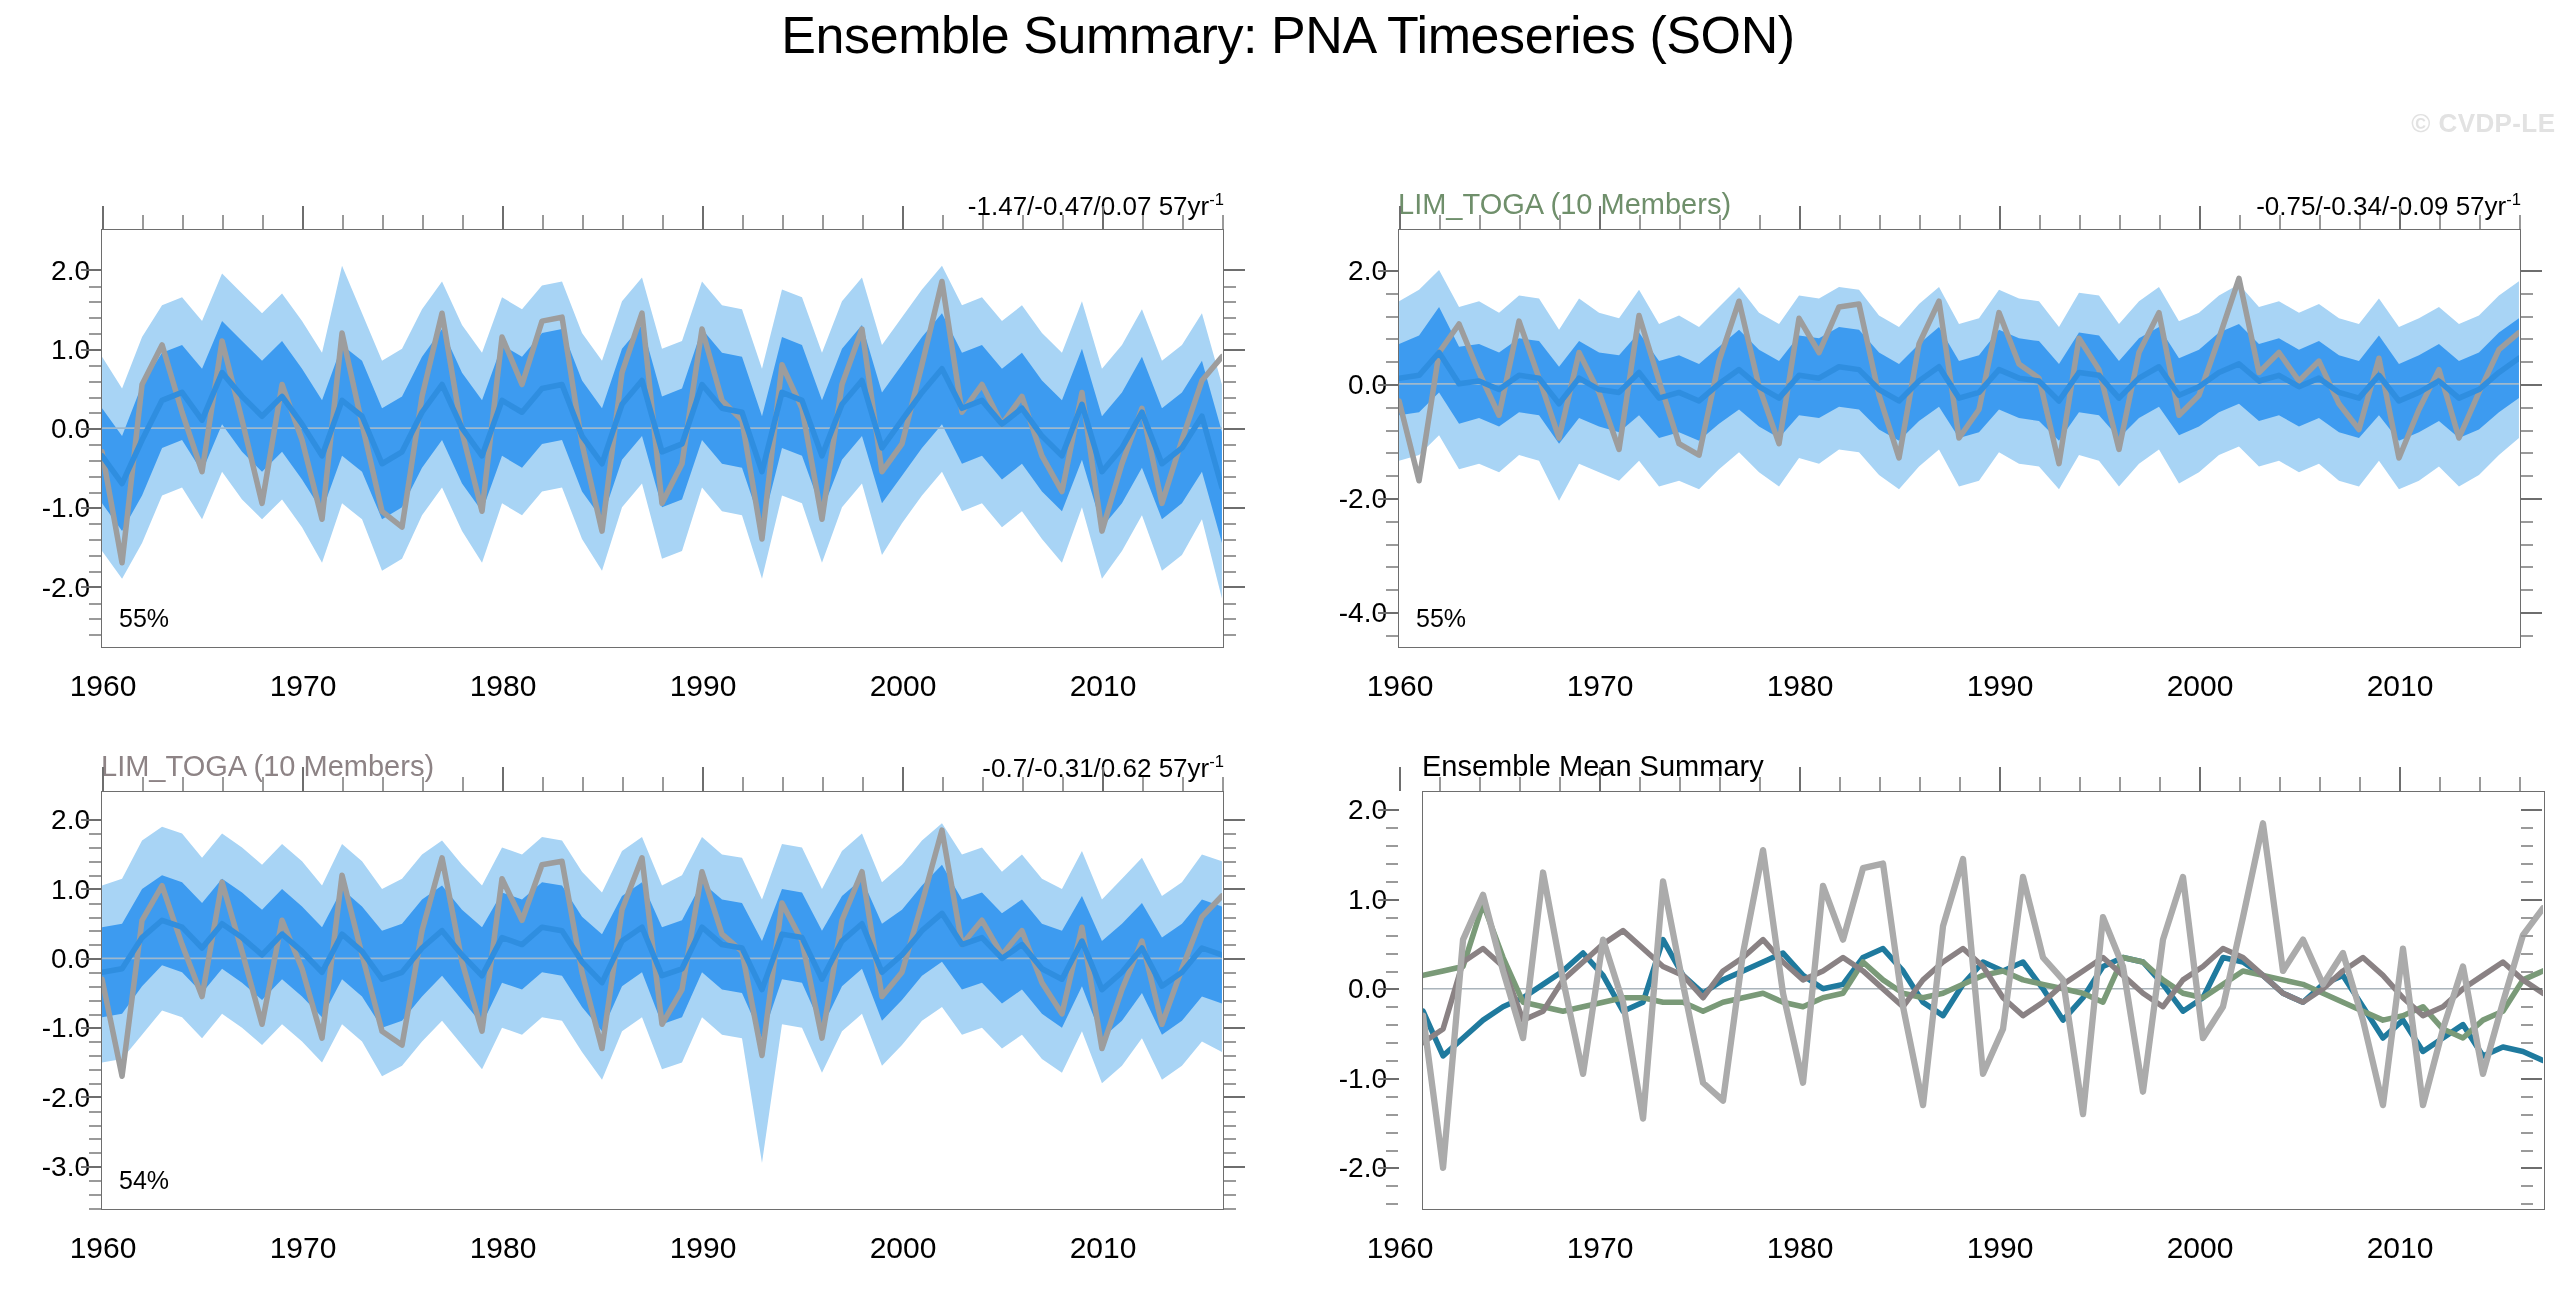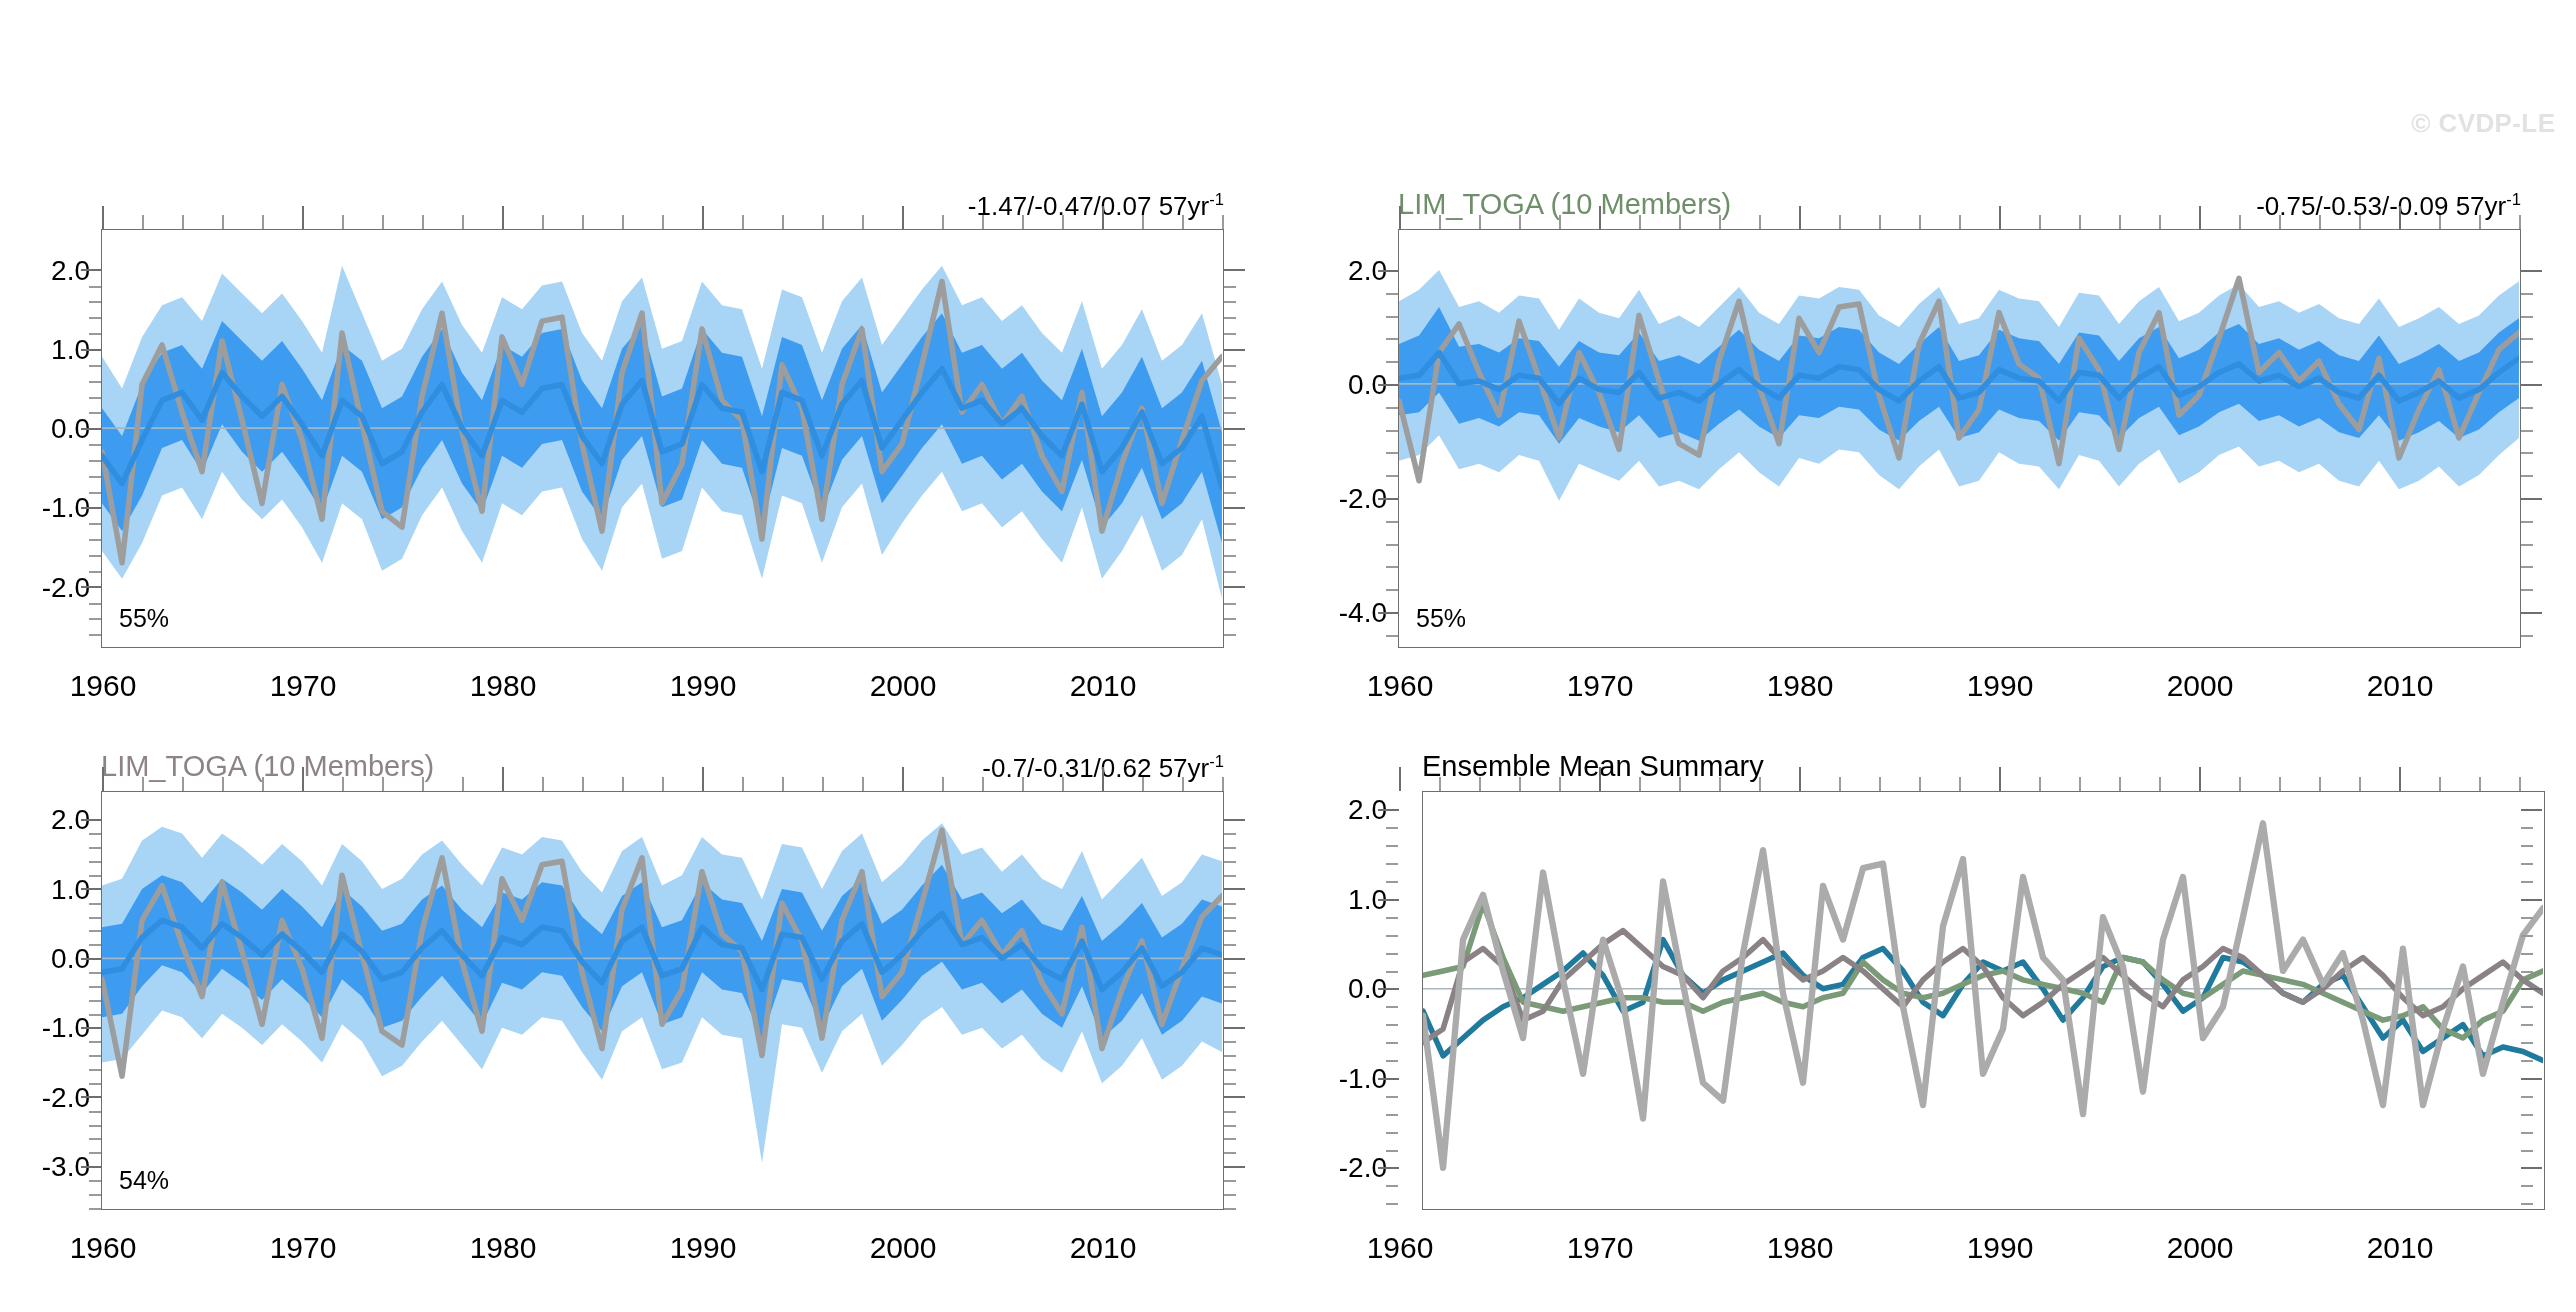--- a/index.html
+++ b/index.html
@@ -63,20 +63,23 @@
   .pct-label {
     position:absolute; font-size:25px; color:#000; white-space:nowrap;
   }
   .tick { position:absolute; background:#6e6e6e; }
 </style>
 </head>
 <body>
 
 <div id="figure">
 
+  <div class="fig-title">
+    <span>Ensemble Summary: PNA Timeseries (SON)</span>
+  </div>
 
 
   <div class="watermark">© CVDP-LE</div>
 
 <div class="panel" style="left: 101px; top: 188px; width: 1123px; height: 530px;">
       <div class="panel-stat"><span>-1.47/-0.47/0.07 57yr</span><sup>-1</sup></div>
       <div class="plotbox" style="left: 0px; top: 41px; width: 1123px; height: 419px; border-color: rgb(110, 110, 110);">
         <svg width="1120" height="416" viewBox="0 0 1416 526">
           <polygon points="0,160.3047619047619 25.285714285714285,200.38095238095235 50.57142857142857,135.25714285714287 75.85714285714285,95.18095238095242 101.14285714285714,85.16190476190474 126.42857142857143,115.21904761904767 151.7142857142857,55.10476190476186 177,80.15238095238095 202.28571428571428,105.19999999999999 227.57142857142858,80.15238095238095 252.85714285714286,115.21904761904767 278.1428571428571,155.29523809523806 303.4285714285714,45.08571428571429 328.7142857142857,105.19999999999999 354,165.3142857142857 379.2857142857143,150.28571428571428 404.57142857142856,100.1904761904762 429.85714285714283,65.1238095238096 455.14285714285717,120.22857142857146 480.42857142857144,155.29523809523806 505.7142857142857,85.16190476190474 531,100.1904761904762 556.2857142857142,70.13333333333338 581.5714285714286,65.1238095238096 606.8571428571428,130.24761904761903 632.1428571428572,165.3142857142857 657.4285714285714,90.17142857142858 682.7142857142858,60.1142857142857 708,150.28571428571428 733.2857142857143,140.26666666666665 758.5714285714286,65.1238095238096 783.8571428571429,95.18095238095242 809.1428571428571,100.1904761904762 834.4285714285714,175.33333333333337 859.7142857142857,75.14285714285717 885,85.16190476190474 910.2857142857143,155.29523809523806 935.5714285714286,90.17142857142858 960.8571428571429,60.1142857142857 986.1428571428571,145.2761904761905 1011.4285714285714,110.20952380952377 1036.7142857142856,75.14285714285717 1062,45.08571428571429 1087.2857142857144,95.18095238095242 1112.5714285714284,85.16190476190474 1137.857142857143,115.21904761904767 1163.142857142857,95.18095238095242 1188.4285714285716,130.24761904761903 1213.7142857142856,155.29523809523806 1239,90.17142857142858 1264.2857142857144,175.33333333333337 1289.5714285714284,145.2761904761905 1314.857142857143,100.1904761904762 1340.142857142857,165.3142857142857 1365.4285714285716,145.2761904761905 1390.7142857142856,105.19999999999999 1416,195.37142857142857 1416,465.8857142857143 1390.7142857142856,365.6952380952381 1365.4285714285716,410.7809523809524 1340.142857142857,430.81904761904764 1314.857142857143,360.6857142857143 1289.5714285714284,405.7714285714286 1264.2857142857144,440.8380952380952 1239,350.6666666666667 1213.7142857142856,420.8 1188.4285714285716,390.74285714285713 1163.142857142857,355.67619047619047 1137.857142857143,375.7142857142857 1112.5714285714284,345.65714285714284 1087.2857142857144,355.67619047619047 1062,305.58095238095234 1036.7142857142856,335.6380952380953 1011.4285714285714,370.7047619047619 986.1428571428571,410.7809523809524 960.8571428571429,320.6095238095238 935.5714285714286,350.6666666666667 910.2857142857143,420.8 885,345.65714285714284 859.7142857142857,335.6380952380953 834.4285714285714,440.8380952380952 809.1428571428571,360.6857142857143 783.8571428571429,355.67619047619047 758.5714285714286,325.6190476190476 733.2857142857143,405.7714285714286 708,415.79047619047617 682.7142857142858,320.6095238095238 657.4285714285714,350.6666666666667 632.1428571428572,430.81904761904764 606.8571428571428,390.74285714285713 581.5714285714286,325.6190476190476 556.2857142857142,330.62857142857143 531,360.6857142857143 505.7142857142857,345.65714285714284 480.42857142857144,420.8 455.14285714285717,380.7238095238095 429.85714285714283,325.6190476190476 404.57142857142856,360.6857142857143 379.2857142857143,415.79047619047617 354,430.81904761904764 328.7142857142857,365.6952380952381 303.4285714285714,345.65714285714284 278.1428571428571,420.8 252.85714285714286,375.7142857142857 227.57142857142858,340.64761904761906 202.28571428571428,365.6952380952381 177,340.64761904761906 151.7142857142857,305.58095238095234 126.42857142857143,365.6952380952381 101.14285714285714,325.6190476190476 75.85714285714285,335.6380952380953 50.57142857142857,395.7523809523809 25.285714285714285,440.8380952380952 0,405.7714285714286" fill="#a8d4f5"></polygon>
           <polygon points="0,225.42857142857144 25.285714285714285,260.4952380952381 50.57142857142857,195.37142857142857 75.85714285714285,155.29523809523806 101.14285714285714,145.2761904761905 126.42857142857143,175.33333333333337 151.7142857142857,115.21904761904767 177,140.26666666666665 202.28571428571428,165.3142857142857 227.57142857142858,140.26666666666665 252.85714285714286,175.33333333333337 278.1428571428571,215.40952380952382 303.4285714285714,145.2761904761905 328.7142857142857,165.3142857142857 354,225.42857142857144 379.2857142857143,210.40000000000003 404.57142857142856,160.3047619047619 429.85714285714283,125.23809523809524 455.14285714285717,180.34285714285716 480.42857142857144,215.40952380952382 505.7142857142857,145.2761904761905 531,160.3047619047619 556.2857142857142,130.24761904761903 581.5714285714286,125.23809523809524 606.8571428571428,190.36190476190473 632.1428571428572,225.42857142857144 657.4285714285714,150.28571428571428 682.7142857142858,120.22857142857146 708,210.40000000000003 733.2857142857143,200.38095238095235 758.5714285714286,125.23809523809524 783.8571428571429,155.29523809523806 809.1428571428571,160.3047619047619 834.4285714285714,235.447619047619 859.7142857142857,135.25714285714287 885,145.2761904761905 910.2857142857143,215.40952380952382 935.5714285714286,150.28571428571428 960.8571428571429,120.22857142857146 986.1428571428571,205.39047619047614 1011.4285714285714,170.3238095238096 1036.7142857142856,135.25714285714287 1062,105.19999999999999 1087.2857142857144,155.29523809523806 1112.5714285714284,145.2761904761905 1137.857142857143,175.33333333333337 1163.142857142857,155.29523809523806 1188.4285714285716,190.36190476190473 1213.7142857142856,215.40952380952382 1239,150.28571428571428 1264.2857142857144,235.447619047619 1289.5714285714284,205.39047619047614 1314.857142857143,160.3047619047619 1340.142857142857,225.42857142857144 1365.4285714285716,205.39047619047614 1390.7142857142856,165.3142857142857 1416,255.48571428571427 1416,395.7523809523809 1390.7142857142856,305.58095238095234 1365.4285714285716,345.65714285714284 1340.142857142857,365.6952380952381 1314.857142857143,300.57142857142856 1289.5714285714284,345.65714285714284 1264.2857142857144,375.7142857142857 1239,290.55238095238093 1213.7142857142856,355.67619047619047 1188.4285714285716,330.62857142857143 1163.142857142857,295.56190476190477 1137.857142857143,315.6 1112.5714285714284,285.54285714285714 1087.2857142857144,295.56190476190477 1062,245.4666666666667 1036.7142857142856,275.5238095238095 1011.4285714285714,310.59047619047624 986.1428571428571,345.65714285714284 960.8571428571429,260.4952380952381 935.5714285714286,290.55238095238093 910.2857142857143,355.67619047619047 885,285.54285714285714 859.7142857142857,275.5238095238095 834.4285714285714,375.7142857142857 809.1428571428571,300.57142857142856 783.8571428571429,295.56190476190477 758.5714285714286,265.5047619047619 733.2857142857143,340.64761904761906 708,350.6666666666667 682.7142857142858,260.4952380952381 657.4285714285714,290.55238095238093 632.1428571428572,365.6952380952381 606.8571428571428,330.62857142857143 581.5714285714286,265.5047619047619 556.2857142857142,270.51428571428573 531,300.57142857142856 505.7142857142857,285.54285714285714 480.42857142857144,355.67619047619047 455.14285714285717,320.6095238095238 429.85714285714283,265.5047619047619 404.57142857142856,300.57142857142856 379.2857142857143,350.6666666666667 354,365.6952380952381 328.7142857142857,305.58095238095234 303.4285714285714,285.54285714285714 278.1428571428571,355.67619047619047 252.85714285714286,315.6 227.57142857142858,280.5333333333333 202.28571428571428,305.58095238095234 177,280.5333333333333 151.7142857142857,245.4666666666667 126.42857142857143,305.58095238095234 101.14285714285714,265.5047619047619 75.85714285714285,275.5238095238095 50.57142857142857,335.6380952380953 25.285714285714285,380.7238095238095 0,345.65714285714284" fill="#3d9bf0"></polygon>
@@ -170,21 +173,21 @@
     <div class="tick" style="left: 1022px; top: 215px; width: 1.6px; height: 14.2px; background: rgb(154, 154, 154);"></div>
     <div class="tick" style="left: 1062px; top: 215px; width: 1.6px; height: 14.2px; background: rgb(154, 154, 154);"></div>
     <div class="xtick-label" style="left: 1103px; top: 669px;">2010</div>
     <div class="tick" style="left: 1102px; top: 206px; width: 2.4px; height: 24px; background: rgb(110, 110, 110);"></div>
     <div class="tick" style="left: 1142px; top: 215px; width: 1.6px; height: 14.2px; background: rgb(154, 154, 154);"></div>
     <div class="tick" style="left: 1182px; top: 215px; width: 1.6px; height: 14.2px; background: rgb(154, 154, 154);"></div>
     <div class="tick" style="left: 1222px; top: 215px; width: 1.6px; height: 14.2px; background: rgb(154, 154, 154);"></div>
     <div class="pct-label" style="left: 119px; top: 604px;">55%</div>
     <div class="panel" style="left: 1398px; top: 188px; width: 1123px; height: 530px;">
       <div class="panel-title" style="color: rgb(111, 143, 107);">LIM_TOGA (10 Members)</div>
-      <div class="panel-stat"><span>-0.75/-0.53/-0.09 57yr</span><sup>-1</sup></div>
+      <div class="panel-stat"><span>-0.75/-0.34/-0.09 57yr</span><sup>-1</sup></div>
       <div class="plotbox" style="left: 0px; top: 41px; width: 1123px; height: 419px; border-color: rgb(110, 110, 110);">
         <svg width="1120" height="416" viewBox="0 0 1416 526">
           <polygon points="0,90.06849315068496 25.285714285714285,75.65753424657538 50.57142857142857,50.438356164383606 75.85714285714285,97.27397260273978 101.14285714285714,90.06849315068496 126.42857142857143,104.47945205479454 151.7142857142857,82.8630136986302 177,86.46575342465752 202.28571428571428,126.09589041095887 227.57142857142858,86.46575342465752 252.85714285714286,104.47945205479454 278.1428571428571,111.6849315068493 303.4285714285714,75.65753424657538 328.7142857142857,118.89041095890411 354,108.08219178082192 379.2857142857143,122.49315068493155 404.57142857142856,97.27397260273978 429.85714285714283,72.05479452054794 455.14285714285717,104.47945205479454 480.42857142857144,118.89041095890411 505.7142857142857,82.8630136986302 531,86.46575342465752 556.2857142857142,72.05479452054794 581.5714285714286,75.65753424657538 606.8571428571428,108.08219178082192 632.1428571428572,122.49315068493155 657.4285714285714,93.67123287671228 682.7142857142858,72.05479452054794 708,118.89041095890411 733.2857142857143,111.6849315068493 758.5714285714286,75.65753424657538 783.8571428571429,86.46575342465752 809.1428571428571,90.06849315068496 834.4285714285714,122.49315068493155 859.7142857142857,79.26027397260276 885,82.8630136986302 910.2857142857143,118.89041095890411 935.5714285714286,90.06849315068496 960.8571428571429,72.05479452054794 986.1428571428571,115.28767123287679 1011.4285714285714,104.47945205479454 1036.7142857142856,82.8630136986302 1062,68.45205479452056 1087.2857142857144,97.27397260273978 1112.5714285714284,90.06849315068496 1137.857142857143,104.47945205479454 1163.142857142857,93.67123287671228 1188.4285714285716,111.6849315068493 1213.7142857142856,118.89041095890411 1239,86.46575342465752 1264.2857142857144,122.49315068493155 1289.5714285714284,111.6849315068493 1314.857142857143,97.27397260273978 1340.142857142857,118.89041095890411 1365.4285714285716,108.08219178082192 1390.7142857142856,82.8630136986302 1416,64.84931506849318 1416,263.00000000000006 1390.7142857142856,284.6164383561644 1365.4285714285716,309.83561643835617 1340.142857142857,324.2465753424658 1314.857142857143,299.02739726027403 1289.5714285714284,317.041095890411 1264.2857142857144,327.8493150684932 1239,291.8219178082192 1213.7142857142856,324.2465753424658 1188.4285714285716,317.041095890411 1163.142857142857,295.4246575342466 1137.857142857143,306.2328767123288 1112.5714285714284,291.8219178082192 1087.2857142857144,299.02739726027403 1062,273.8082191780822 1036.7142857142856,284.6164383561644 1011.4285714285714,306.2328767123288 986.1428571428571,320.6438356164384 960.8571428571429,277.4109589041096 935.5714285714286,295.4246575342466 910.2857142857143,324.2465753424658 885,291.8219178082192 859.7142857142857,284.6164383561644 834.4285714285714,327.8493150684932 809.1428571428571,299.02739726027403 783.8571428571429,295.4246575342466 758.5714285714286,281.013698630137 733.2857142857143,317.041095890411 708,324.2465753424658 682.7142857142858,277.4109589041096 657.4285714285714,299.02739726027403 632.1428571428572,327.8493150684932 606.8571428571428,309.83561643835617 581.5714285714286,281.013698630137 556.2857142857142,277.4109589041096 531,295.4246575342466 505.7142857142857,288.2191780821918 480.42857142857144,324.2465753424658 455.14285714285717,306.2328767123288 429.85714285714283,281.013698630137 404.57142857142856,302.6301369863014 379.2857142857143,327.8493150684932 354,317.041095890411 328.7142857142857,324.2465753424658 303.4285714285714,291.8219178082192 278.1428571428571,317.041095890411 252.85714285714286,306.2328767123288 227.57142857142858,295.4246575342466 202.28571428571428,342.2602739726027 177,291.8219178082192 151.7142857142857,284.6164383561644 126.42857142857143,306.2328767123288 101.14285714285714,295.4246575342466 75.85714285714285,302.6301369863014 50.57142857142857,259.39726027397256 25.285714285714285,284.6164383561644 0,291.8219178082192" fill="#a8d4f5"></polygon>
           <polygon points="0,144.1095890410959 25.285714285714285,133.30136986301375 50.57142857142857,97.27397260273978 75.85714285714285,147.71232876712327 101.14285714285714,144.1095890410959 126.42857142857143,154.91780821917814 151.7142857142857,136.90410958904113 177,140.5068493150685 202.28571428571428,172.9315068493151 227.57142857142858,140.5068493150685 252.85714285714286,154.91780821917814 278.1428571428571,158.52054794520546 303.4285714285714,129.6986301369863 328.7142857142857,165.72602739726028 354,158.52054794520546 379.2857142857143,169.32876712328772 404.57142857142856,147.71232876712327 429.85714285714283,126.09589041095887 455.14285714285717,151.3150684931507 480.42857142857144,165.72602739726028 505.7142857142857,133.30136986301375 531,136.90410958904113 556.2857142857142,122.49315068493155 581.5714285714286,126.09589041095887 606.8571428571428,154.91780821917814 632.1428571428572,169.32876712328772 657.4285714285714,144.1095890410959 682.7142857142858,122.49315068493155 708,165.72602739726028 733.2857142857143,158.52054794520546 758.5714285714286,126.09589041095887 783.8571428571429,136.90410958904113 809.1428571428571,140.5068493150685 834.4285714285714,169.32876712328772 859.7142857142857,129.6986301369863 885,133.30136986301375 910.2857142857143,165.72602739726028 935.5714285714286,136.90410958904113 960.8571428571429,122.49315068493155 986.1428571428571,162.1232876712329 1011.4285714285714,151.3150684931507 1036.7142857142856,129.6986301369863 1062,118.89041095890411 1087.2857142857144,144.1095890410959 1112.5714285714284,136.90410958904113 1137.857142857143,151.3150684931507 1163.142857142857,140.5068493150685 1188.4285714285716,158.52054794520546 1213.7142857142856,165.72602739726028 1239,133.30136986301375 1264.2857142857144,169.32876712328772 1289.5714285714284,158.52054794520546 1314.857142857143,144.1095890410959 1340.142857142857,165.72602739726028 1365.4285714285716,154.91780821917814 1390.7142857142856,129.6986301369863 1416,111.6849315068493 1416,212.56164383561645 1390.7142857142856,230.57534246575347 1365.4285714285716,252.1917808219178 1340.142857142857,263.00000000000006 1314.857142857143,241.38356164383566 1289.5714285714284,255.79452054794524 1264.2857142857144,266.60273972602744 1239,234.17808219178085 1213.7142857142856,263.00000000000006 1188.4285714285716,255.79452054794524 1163.142857142857,237.78082191780823 1137.857142857143,248.58904109589042 1112.5714285714284,234.17808219178085 1087.2857142857144,241.38356164383566 1062,219.7671232876712 1036.7142857142856,230.57534246575347 1011.4285714285714,248.58904109589042 986.1428571428571,259.39726027397256 960.8571428571429,223.36986301369865 935.5714285714286,237.78082191780823 910.2857142857143,263.00000000000006 885,234.17808219178085 859.7142857142857,230.57534246575347 834.4285714285714,266.60273972602744 809.1428571428571,241.38356164383566 783.8571428571429,237.78082191780823 758.5714285714286,226.97260273972609 733.2857142857143,255.79452054794524 708,263.00000000000006 682.7142857142858,223.36986301369865 657.4285714285714,241.38356164383566 632.1428571428572,266.60273972602744 606.8571428571428,252.1917808219178 581.5714285714286,226.97260273972609 556.2857142857142,223.36986301369865 531,237.78082191780823 505.7142857142857,234.17808219178085 480.42857142857144,263.00000000000006 455.14285714285717,248.58904109589042 429.85714285714283,226.97260273972609 404.57142857142856,244.98630136986304 379.2857142857143,266.60273972602744 354,255.79452054794524 328.7142857142857,263.00000000000006 303.4285714285714,234.17808219178085 278.1428571428571,255.79452054794524 252.85714285714286,248.58904109589042 227.57142857142858,237.78082191780823 202.28571428571428,270.20547945205476 177,234.17808219178085 151.7142857142857,230.57534246575347 126.42857142857143,248.58904109589042 101.14285714285714,237.78082191780823 75.85714285714285,244.98630136986304 50.57142857142857,205.3561643835617 25.285714285714285,230.57534246575347 0,234.17808219178085" fill="#3d9bf0"></polygon>
           <line x1="0" x2="1416" y1="194.5479452054795" y2="194.5479452054795" stroke="#9fb8cc" stroke-width="2"></line>
           <polyline points="0,216.16438356164383 25.285714285714285,317.041095890411 50.57142857142857,154.91780821917814 75.85714285714285,118.89041095890411 101.14285714285714,180.13698630136986 126.42857142857143,234.17808219178085 151.7142857142857,115.28767123287679 177,187.34246575342473 202.28571428571428,263.00000000000006 227.57142857142858,154.91780821917814 252.85714285714286,205.3561643835617 278.1428571428571,277.4109589041096 303.4285714285714,108.08219178082192 328.7142857142857,190.94520547945206 354,270.20547945205476 379.2857142857143,284.6164383561644 404.57142857142856,165.72602739726028 429.85714285714283,90.06849315068496 455.14285714285717,198.15068493150687 480.42857142857144,270.20547945205476 505.7142857142857,111.6849315068493 531,154.91780821917814 556.2857142857142,97.27397260273978 581.5714285714286,93.67123287671228 606.8571428571428,208.95890410958907 632.1428571428572,288.2191780821918 657.4285714285714,144.1095890410959 682.7142857142858,90.06849315068496 708,263.00000000000006 733.2857142857143,226.97260273972609 758.5714285714286,104.47945205479454 783.8571428571429,169.32876712328772 809.1428571428571,187.34246575342473 834.4285714285714,295.4246575342466 859.7142857142857,136.90410958904113 885,176.53424657534248 910.2857142857143,277.4109589041096 935.5714285714286,154.91780821917814 960.8571428571429,104.47945205479454 986.1428571428571,234.17808219178085 1011.4285714285714,208.95890410958907 1036.7142857142856,136.90410958904113 1062,61.246575342465746 1087.2857142857144,180.13698630136986 1112.5714285714284,154.91780821917814 1137.857142857143,190.94520547945206 1163.142857142857,165.72602739726028 1188.4285714285716,219.7671232876712 1213.7142857142856,252.1917808219178 1239,162.1232876712329 1264.2857142857144,288.2191780821918 1289.5714285714284,226.97260273972609 1314.857142857143,176.53424657534248 1340.142857142857,263.00000000000006 1365.4285714285716,205.3561643835617 1390.7142857142856,151.3150684931507 1416,129.6986301369863" fill="none" stroke="#9d9d9d" stroke-width="7" stroke-linejoin="round" stroke-linecap="round"></polyline>
           <polyline points="0,187.34246575342473 25.285714285714285,183.73972602739724 50.57142857142857,154.91780821917814 75.85714285714285,194.5479452054795 101.14285714285714,190.94520547945206 126.42857142857143,201.75342465753425 151.7142857142857,183.73972602739724 177,187.34246575342473 202.28571428571428,219.7671232876712 227.57142857142858,187.34246575342473 252.85714285714286,201.75342465753425 278.1428571428571,205.3561643835617 303.4285714285714,180.13698630136986 328.7142857142857,212.56164383561645 354,205.3561643835617 379.2857142857143,216.16438356164383 404.57142857142856,194.5479452054795 429.85714285714283,176.53424657534248 455.14285714285717,198.15068493150687 480.42857142857144,212.56164383561645 505.7142857142857,183.73972602739724 531,187.34246575342473 556.2857142857142,172.9315068493151 581.5714285714286,176.53424657534248 606.8571428571428,201.75342465753425 632.1428571428572,216.16438356164383 657.4285714285714,190.94520547945206 682.7142857142858,172.9315068493151 708,212.56164383561645 733.2857142857143,205.3561643835617 758.5714285714286,176.53424657534248 783.8571428571429,187.34246575342473 809.1428571428571,190.94520547945206 834.4285714285714,216.16438356164383 859.7142857142857,180.13698630136986 885,183.73972602739724 910.2857142857143,212.56164383561645 935.5714285714286,187.34246575342473 960.8571428571429,172.9315068493151 986.1428571428571,208.95890410958907 1011.4285714285714,198.15068493150687 1036.7142857142856,180.13698630136986 1062,169.32876712328772 1087.2857142857144,190.94520547945206 1112.5714285714284,183.73972602739724 1137.857142857143,198.15068493150687 1163.142857142857,187.34246575342473 1188.4285714285716,205.3561643835617 1213.7142857142856,212.56164383561645 1239,183.73972602739724 1264.2857142857144,216.16438356164383 1289.5714285714284,205.3561643835617 1314.857142857143,190.94520547945206 1340.142857142857,212.56164383561645 1365.4285714285716,201.75342465753425 1390.7142857142856,180.13698630136986 1416,162.1232876712329" fill="none" stroke="#2f8ee0" stroke-width="7" stroke-linejoin="round" stroke-linecap="round"></polyline>
         </svg>
       </div>
     </div>

